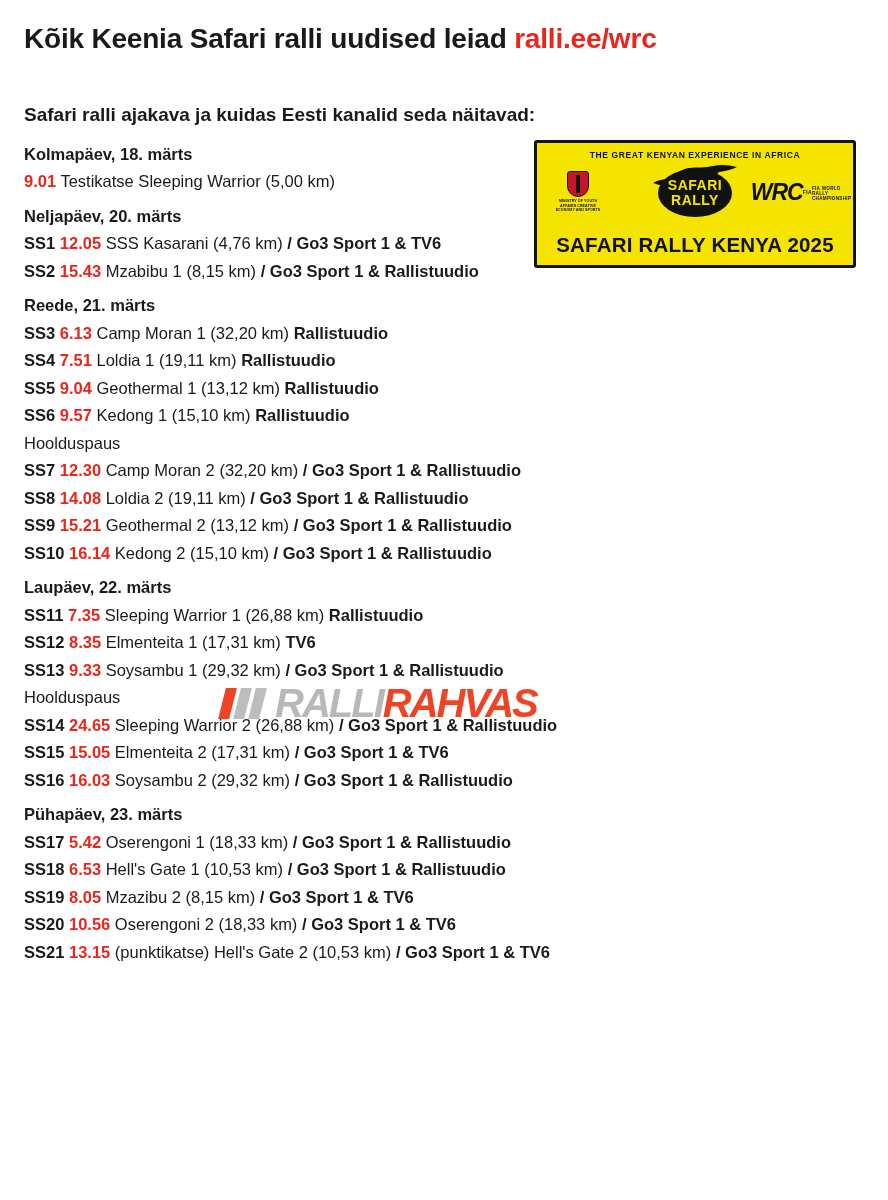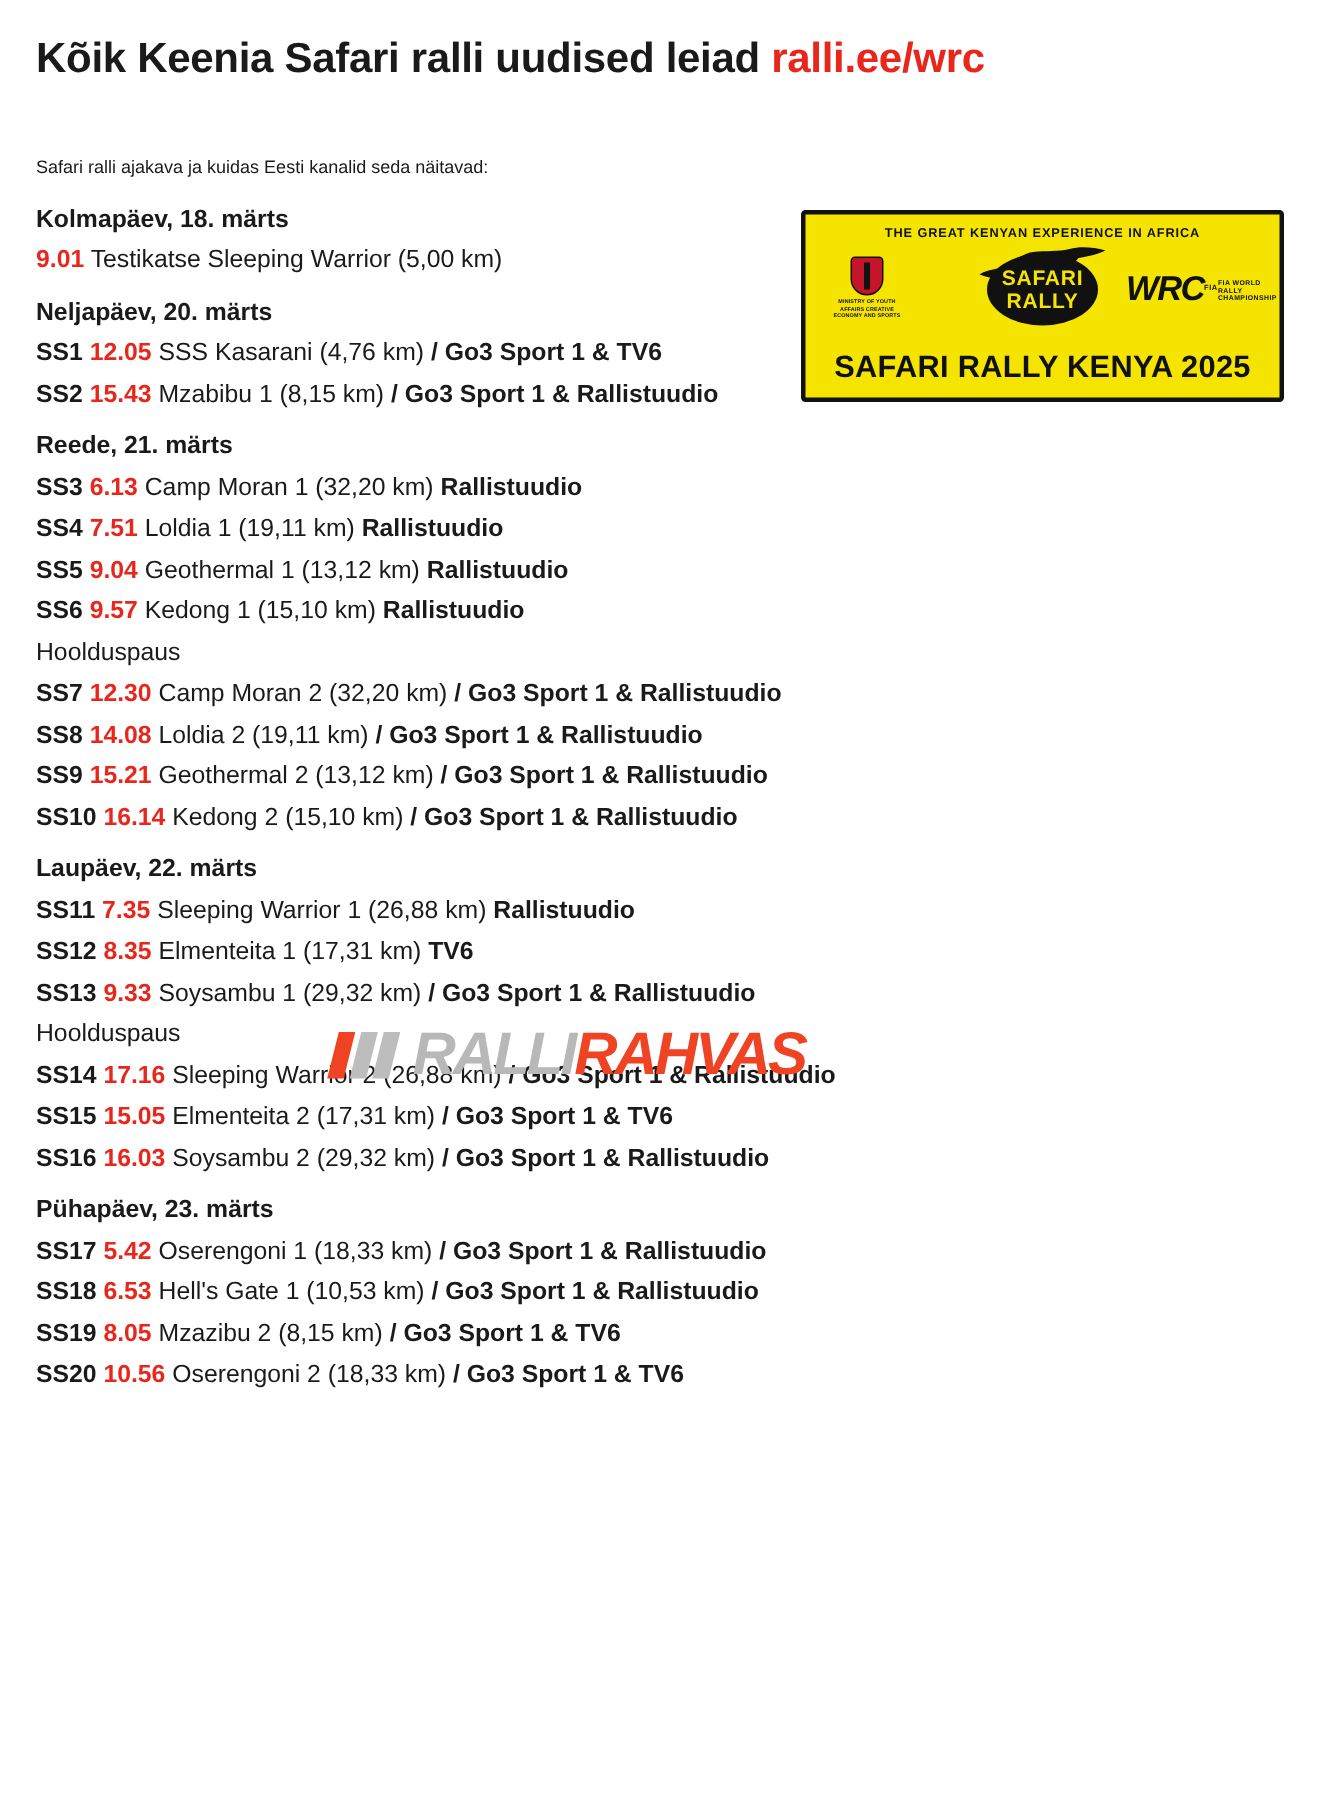--- a/index.html
+++ b/index.html
@@ -27,22 +27,22 @@
     font-weight: bold;
     letter-spacing: -0.2px;
     line-height: 1.2;
     margin: 0 0 0 0;
     white-space: nowrap;
   }
   .headline .link {
     color: #e8261c;
   }
   .subhead {
-    font-size: 12px;
-    font-weight: normal;
+    font-size: 19px;
+    font-weight: bold;
     margin-top: 48px;
     margin-bottom: 0;
   }
   .schedule {
     margin-top: 20px;
     font-size: 16.5px;
     line-height: 1.0;
     position: relative;
     z-index: 2;
   }
@@ -289,28 +289,29 @@
       <div class="row"><span class="name">Hoolduspaus</span></div>
       <div class="row"><span class="ss">SS7</span> <span class="time">12.30</span> <span class="name">Camp Moran 2 (32,20 km)</span> <span class="chan">/ Go3 Sport 1 &amp; Rallistuudio</span></div>
       <div class="row"><span class="ss">SS8</span> <span class="time">14.08</span> <span class="name">Loldia 2 (19,11 km)</span> <span class="chan">/ Go3 Sport 1 &amp; Rallistuudio</span></div>
       <div class="row"><span class="ss">SS9</span> <span class="time">15.21</span> <span class="name">Geothermal 2 (13,12 km)</span> <span class="chan">/ Go3 Sport 1 &amp; Rallistuudio</span></div>
       <div class="row"><span class="ss">SS10</span> <span class="time">16.14</span> <span class="name">Kedong 2 (15,10 km)</span> <span class="chan">/ Go3 Sport 1 &amp; Rallistuudio</span></div>
       <div class="day">Laupäev, 22. märts</div>
       <div class="row"><span class="ss">SS11</span> <span class="time">7.35</span> <span class="name">Sleeping Warrior 1 (26,88 km)</span> <span class="chan">Rallistuudio</span></div>
       <div class="row"><span class="ss">SS12</span> <span class="time">8.35</span> <span class="name">Elmenteita 1 (17,31 km)</span> <span class="chan">TV6</span></div>
       <div class="row"><span class="ss">SS13</span> <span class="time">9.33</span> <span class="name">Soysambu 1 (29,32 km)</span> <span class="chan">/ Go3 Sport 1 &amp; Rallistuudio</span></div>
       <div class="row"><span class="name">Hoolduspaus</span></div>
-      <div class="row"><span class="ss">SS14</span> <span class="time">17.16</span> <span class="name">Sleeping Warrior 2 (26,88 km)</span> <span class="chan">/ Go3 Sport 1 &amp; Rallistuudio</span></div>
+      <div class="row"><span class="ss">SS14</span> <span class="time">24.65</span> <span class="name">Sleeping Warrior 2 (26,88 km)</span> <span class="chan">/ Go3 Sport 1 &amp; Rallistuudio</span></div>
       <div class="row"><span class="ss">SS15</span> <span class="time">15.05</span> <span class="name">Elmenteita 2 (17,31 km)</span> <span class="chan">/ Go3 Sport 1 &amp; TV6</span></div>
       <div class="row"><span class="ss">SS16</span> <span class="time">16.03</span> <span class="name">Soysambu 2 (29,32 km)</span> <span class="chan">/ Go3 Sport 1 &amp; Rallistuudio</span></div>
       <div class="day">Pühapäev, 23. märts</div>
       <div class="row"><span class="ss">SS17</span> <span class="time">5.42</span> <span class="name">Oserengoni 1 (18,33 km)</span> <span class="chan">/ Go3 Sport 1 &amp; Rallistuudio</span></div>
       <div class="row"><span class="ss">SS18</span> <span class="time">6.53</span> <span class="name">Hell's Gate 1 (10,53 km)</span> <span class="chan">/ Go3 Sport 1 &amp; Rallistuudio</span></div>
       <div class="row"><span class="ss">SS19</span> <span class="time">8.05</span> <span class="name">Mzazibu 2 (8,15 km)</span> <span class="chan">/ Go3 Sport 1 &amp; TV6</span></div>
       <div class="row"><span class="ss">SS20</span> <span class="time">10.56</span> <span class="name">Oserengoni 2 (18,33 km)</span> <span class="chan">/ Go3 Sport 1 &amp; TV6</span></div>
+      <div class="row"><span class="ss">SS21</span> <span class="time">13.15</span> <span class="name">(punktikatse) Hell's Gate 2 (10,53 km)</span> <span class="chan">/ Go3 Sport 1 &amp; TV6</span></div>
     </div>
 
   <div class="watermark">
     <span class="bars">
         <i></i>
         <i></i>
         <i></i>
       </span>
     <span class="wm-text">
       <span class="wm-a">RALLI</span><span class="wm-b">RAHVAS</span>

